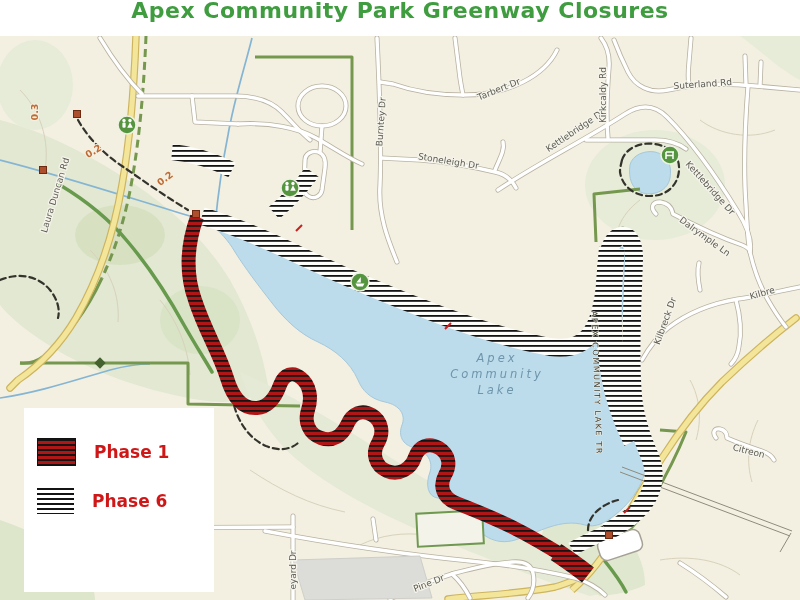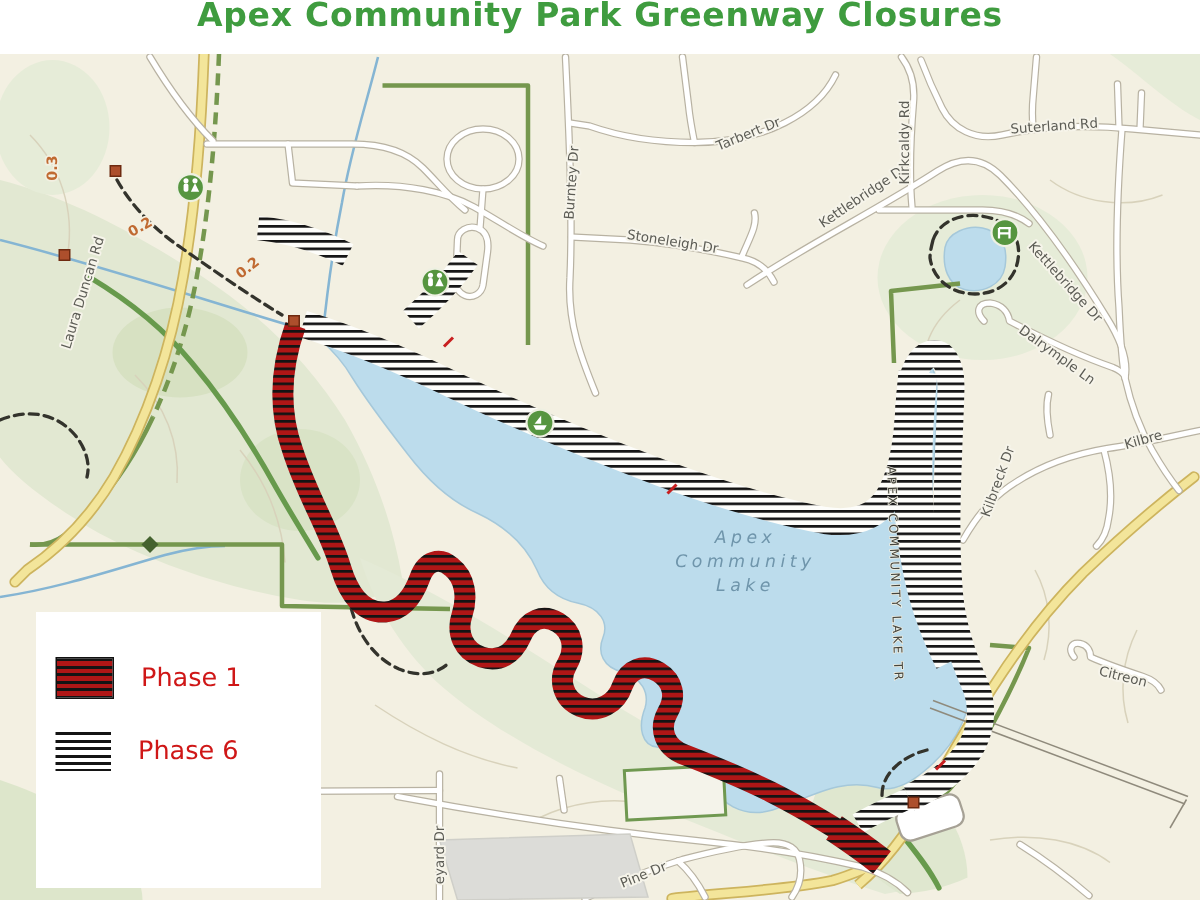--- a/index.html
+++ b/index.html
@@ -9,21 +9,21 @@
              display:flex;align-items:center;justify-content:center;}
   #title-bar h1{margin:0;font-size:22px;font-weight:bold;color:#3f9c3f;letter-spacing:.5px;}
   #map-svg{position:absolute;top:0;left:0;}
   
   #legend{position:absolute;left:24px;top:408px;width:190px;height:184px;background:#fff;z-index:5;
           display:flex;flex-direction:column;justify-content:flex-start;gap:22px;padding-top:30px;box-sizing:border-box;}
   .legend-row{display:flex;align-items:center;gap:18px;margin-left:13px;}
   .swatch{width:37px;height:26px;}
   .swatch.phase1{border:1px solid #111;background:repeating-linear-gradient(#141414 0 2px,#b01616 2px 5px);}
   .swatch.phase2{background:repeating-linear-gradient(#141414 0 2px,#ffffff 2px 5px);}
-  .legend-label{color:#cf1717;font-weight:normal;font-size:17px;}
+  .legend-label{color:#cf1717;font-weight:bold;font-size:17px;}
   
   text{font-family:"DejaVu Sans","Liberation Sans",sans-serif;}
   .lbl-road{fill:#5c5c55;font-size:9px;paint-order:stroke;stroke:#f6f4ea;stroke-width:2.6px;stroke-linejoin:round;}
   .lbl-dist{fill:#c06a32;font-size:9.5px;font-weight:bold;paint-order:stroke;stroke:#f3f0e2;stroke-width:2.2px;}
   .lbl-lake{fill:#6f95ab;font-size:11.5px;font-style:italic;letter-spacing:3px;}
   .lbl-laketrail{fill:#45453e;font-size:8px;letter-spacing:1.6px;paint-order:stroke;stroke:#efede0;stroke-width:1px;}
   .poi{fill:#569540;stroke:#eef0e2;stroke-width:1.5px;}
   .road-casing{fill:none;stroke:#b8b2a2;stroke-width:5px;stroke-linecap:round;stroke-linejoin:round;}
   .road-fill{fill:none;stroke:#ffffff;stroke-width:3.4px;stroke-linecap:round;stroke-linejoin:round;}
   .yellow-casing{fill:none;stroke:#cdb45e;stroke-width:7.5px;stroke-linecap:round;}

